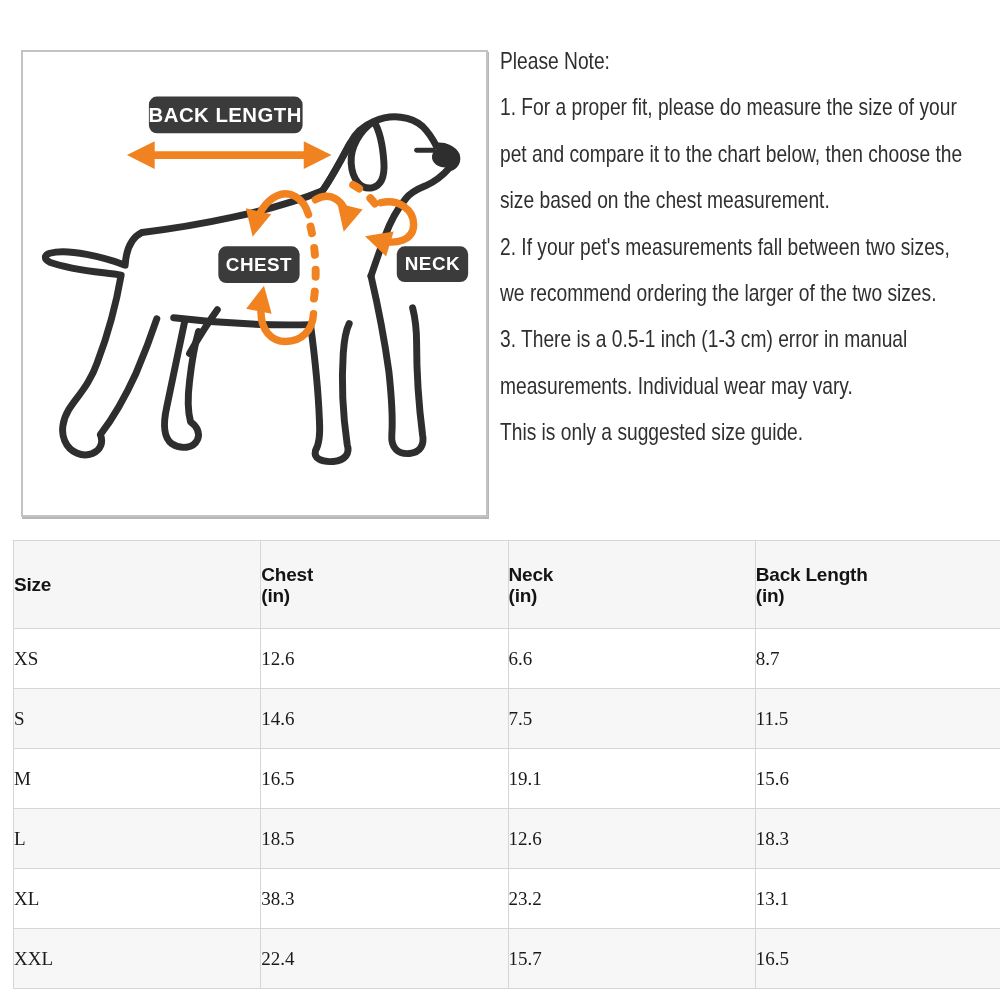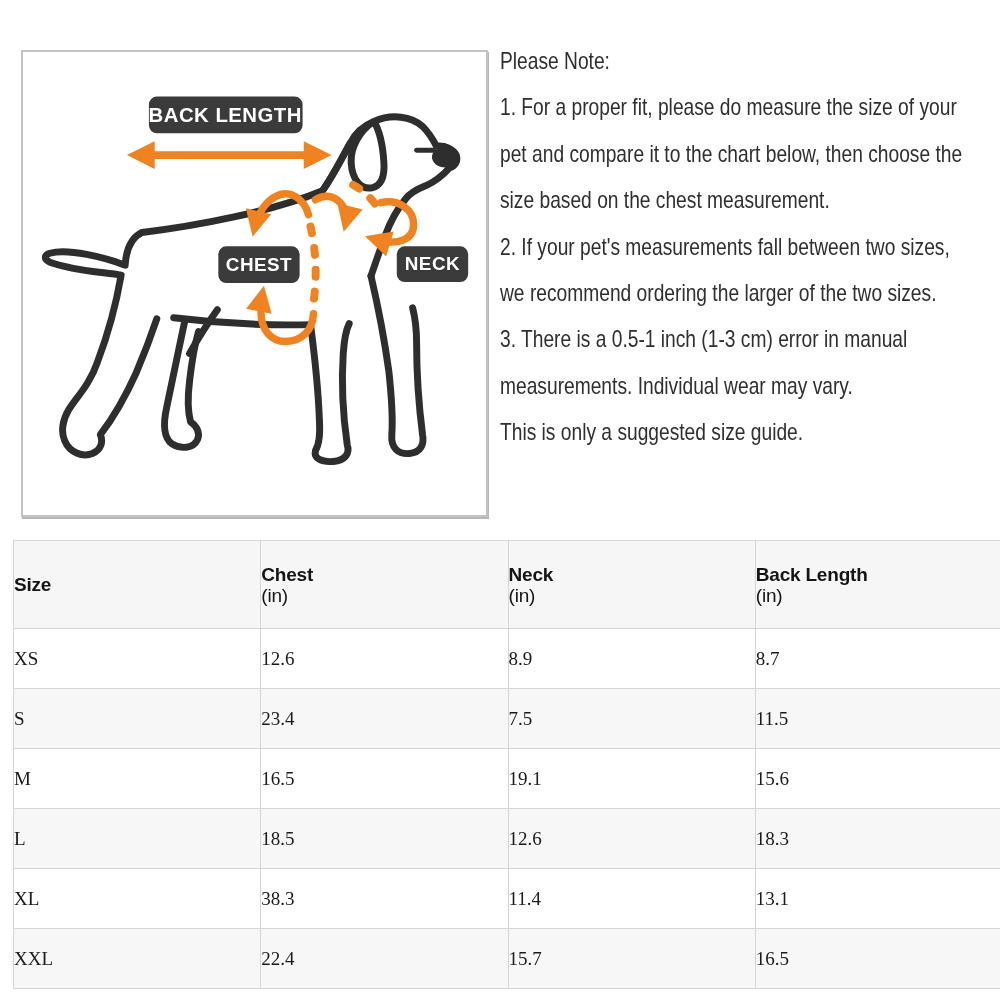--- a/index.html
+++ b/index.html
@@ -25,21 +25,21 @@
       font-size:24px;line-height:46.4px;color:#2f2f2f;}
   .note-line{white-space:nowrap;}
 
   
   .size-table{position:absolute;left:13px;top:540px;width:990px;height:448px;
       border-collapse:collapse;table-layout:fixed;text-align:left;}
   .size-table th,.size-table td{border:1px solid #d6d6d6;vertical-align:middle;padding:0;}
   .size-table thead tr{height:88px;}
   .size-table th{background:#f6f6f6;font-size:19px;font-weight:bold;color:#141414;
       line-height:21px;letter-spacing:-0.2px;}
-  .size-table th .unit{display:block;font-weight:normal;}
+  .size-table th .unit{display:block;font-weight:bold;}
   .size-table th .hlabel{display:block;}
   .size-table tbody tr{height:60px;font-family:Liberation Serif, serif;}
   .size-table td{font-size:19px;color:#1a1a1a;background:#ffffff;}
   .size-table tbody tr:nth-child(even) td{background:#f7f7f7;}
 </style>
 </head>
 <body>
 
 <div class="diagram-box">
   <svg viewBox="0 0 467 467">
@@ -146,45 +146,45 @@
       <th>
           <span class="hlabel">Back Length</span>
           <span class="unit">(in)</span>
         </th>
     </tr>
   </thead>
   <tbody>
     <tr>
       <td>XS</td>
       <td>12.6</td>
-      <td>8.9</td>
+      <td>6.6</td>
       <td>8.7</td>
     </tr>
     <tr>
       <td>S</td>
-      <td>23.4</td>
+      <td>14.6</td>
       <td>7.5</td>
       <td>11.5</td>
     </tr>
     <tr>
       <td>M</td>
       <td>16.5</td>
       <td>19.1</td>
       <td>15.6</td>
     </tr>
     <tr>
       <td>L</td>
       <td>18.5</td>
       <td>12.6</td>
       <td>18.3</td>
     </tr>
     <tr>
       <td>XL</td>
       <td>38.3</td>
-      <td>11.4</td>
+      <td>23.2</td>
       <td>13.1</td>
     </tr>
     <tr>
       <td>XXL</td>
       <td>22.4</td>
       <td>15.7</td>
       <td>16.5</td>
     </tr>
   </tbody>
 </table>

